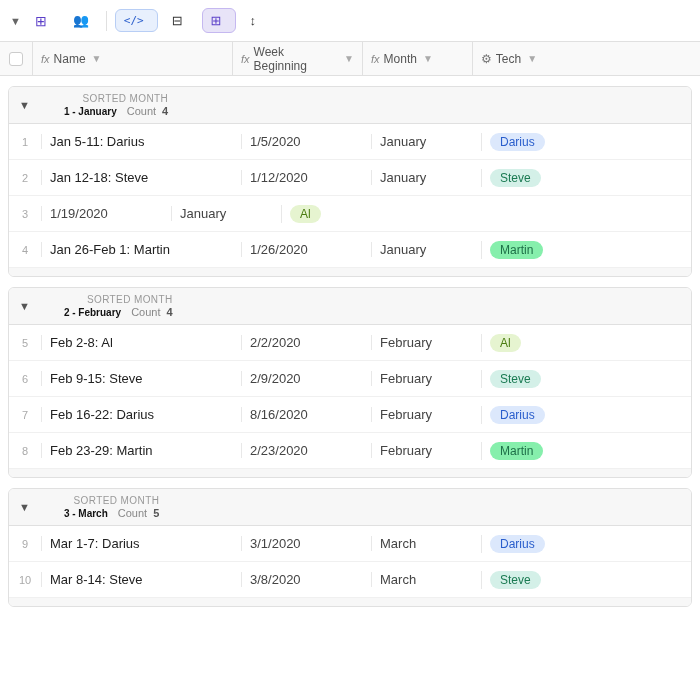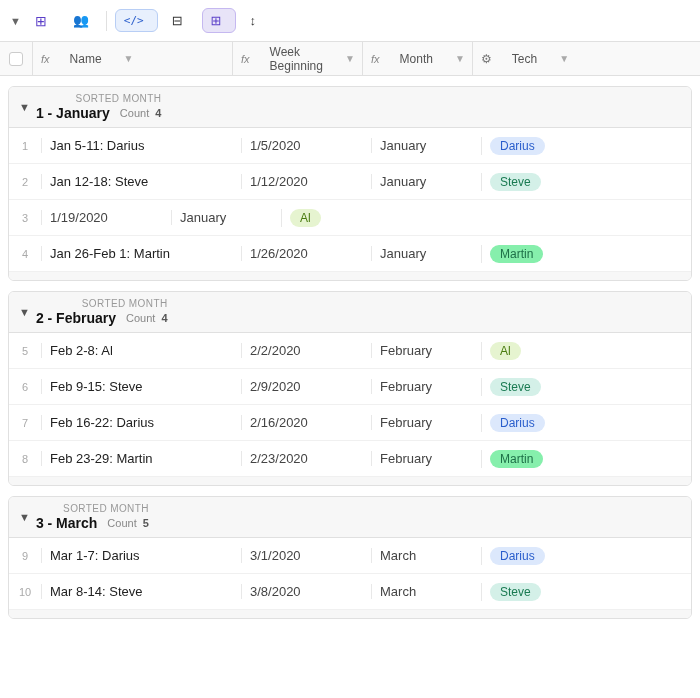--- a/index.html
+++ b/index.html
@@ -47,21 +47,21 @@
       display: flex;
       align-items: center;
       border-bottom: 1px solid #e0e0e0;
       background: #f9f9f9;
       height: 34px;
     }
     .col-checkbox { width: 32px; display: flex; align-items: center; justify-content: center; flex-shrink: 0; }
     .col-header {
       display: flex;
       align-items: center;
-      gap: 20px;
+      gap: 4px;
       padding: 0 8px;
       height: 100%;
       border-left: 1px solid #e0e0e0;
       font-size: 12px;
       font-weight: 500;
       color: #555;
       cursor: pointer;
       user-select: none;
     }
     .col-name { width: 200px; flex-shrink: 0; }
@@ -99,22 +99,23 @@
       align-items: center;
       gap: 6px;
     }
     .group-chevron {
       font-size: 11px;
       color: #555;
       cursor: pointer;
     }
     .group-title {
       font-weight: 700;
-      font-size: 14px;
+      font-size: 10px;
       color: #111;
+      margin-left: 28px;
     }
     .group-count-label {
       font-size: 11px;
       color: #888;
       margin-left: 4px;
     }
     .group-count-value {
       font-size: 11px;
       color: #555;
       font-weight: 600;
@@ -341,21 +342,21 @@
       <div class="row-name">Feb 9-15: Steve</div>
       <div class="row-week">2/9/2020</div>
       <div class="row-month">February</div>
       <div class="row-tech">
         <span class="badge badge-steve">Steve</span>
       </div>
     </div>
       <div class="data-row">
       <div class="row-num">7</div>
       <div class="row-name">Feb 16-22: Darius</div>
-      <div class="row-week">2/16/2020</div>
+      <div class="row-week">8/16/2020</div>
       <div class="row-month">February</div>
       <div class="row-tech">
         <span class="badge badge-darius">Darius</span>
       </div>
     </div>
       <div class="data-row">
       <div class="row-num">8</div>
       <div class="row-name">Feb 23-29: Martin</div>
       <div class="row-week">2/23/2020</div>
       <div class="row-month">February</div>

